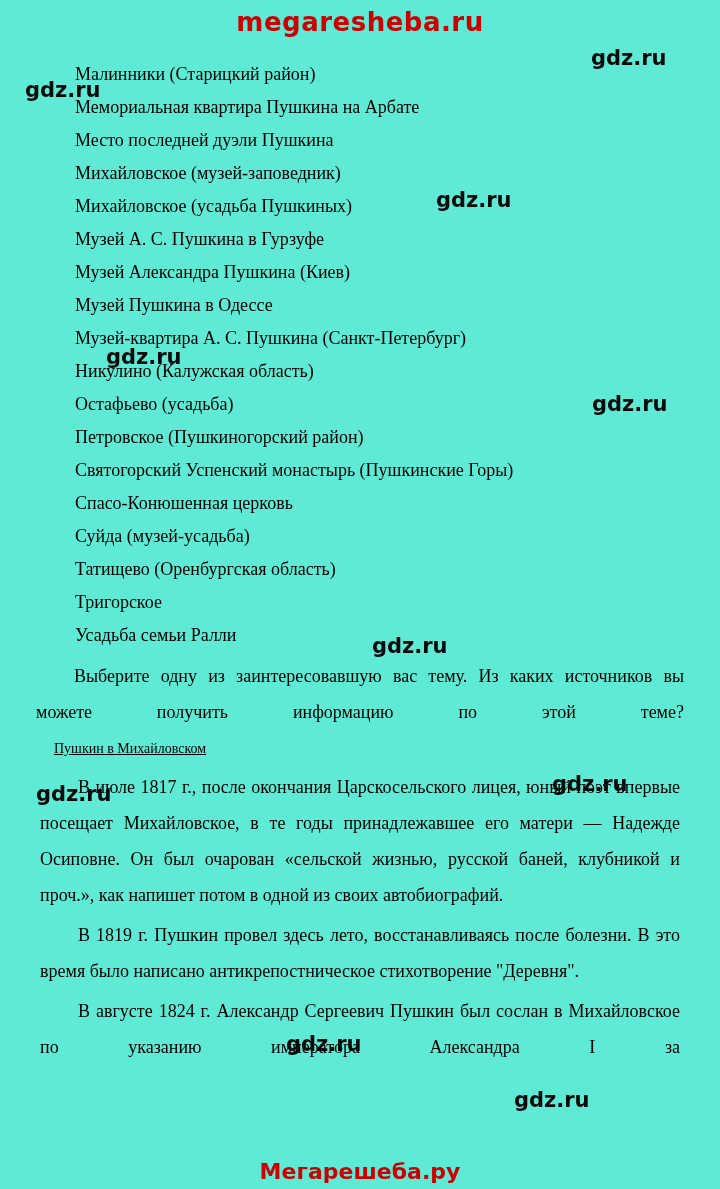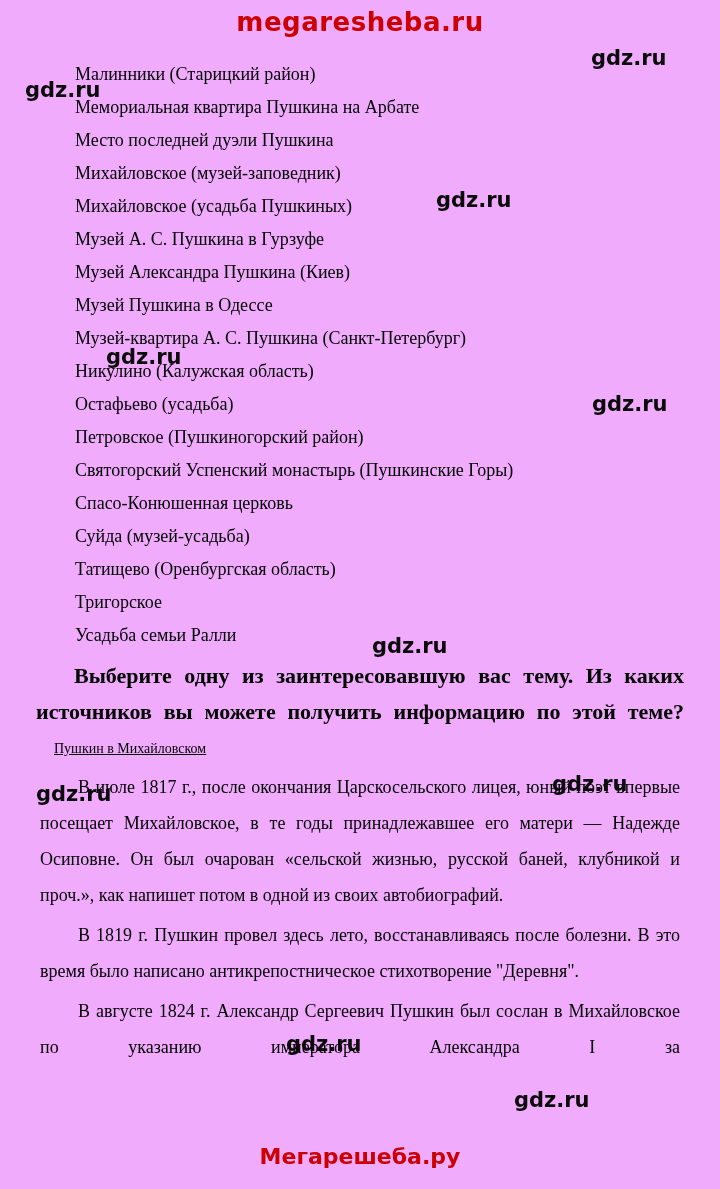--- a/index.html
+++ b/index.html
@@ -6,21 +6,21 @@
   html, body {
     margin: 0;
     padding: 0;
     background: #ffffff;
   }
   .page {
     position: relative;
     width: 720px;
     height: 1189px;
     margin: 0 auto;
-    background: #f0abfc;
+    background: #5eead4;
     color: var(--text, #000000);
     font-family: "Liberation Serif", serif;
     overflow: hidden;
     box-sizing: border-box;
     padding: 6px 36px 0 36px;
   }
   .brand-top {
     margin: 0;
     text-align: center;
     font-family: "DejaVu Sans", "Liberation Sans", sans-serif;
@@ -33,22 +33,22 @@
   .museum-list {
     margin: 20px 0 0 39px;
     font-size: 18px;
     line-height: 33px;
   }
   .museum-list .list-item {
     white-space: nowrap;
   }
   .question {
     margin: 6px 0 0 0;
-    font-size: 22px;
-    font-weight: 700;
+    font-size: 18px;
+    font-weight: 400;
     line-height: 36px;
     text-align: justify;
     text-align-last: justify;
     text-indent: 38px;
   }
   .topic-title {
     margin: 2px 0 0 18px;
     font-size: 14px;
     line-height: 33px;
     text-decoration: underline;
@@ -69,21 +69,21 @@
     font-weight: 700;
     font-size: 21px;
     color: #0b0b0b;
     white-space: nowrap;
     pointer-events: none;
   }
   .brand-bottom {
     position: absolute;
     left: 0;
     right: 0;
-    bottom: 20px;
+    bottom: 5px;
     margin: 0;
     text-align: center;
     font-family: "DejaVu Sans", "Liberation Sans", sans-serif;
     font-weight: 700;
     font-size: 22px;
     color: var(--brand-red, #cc0000);
   }
 </style>
 </head>
 <body>

